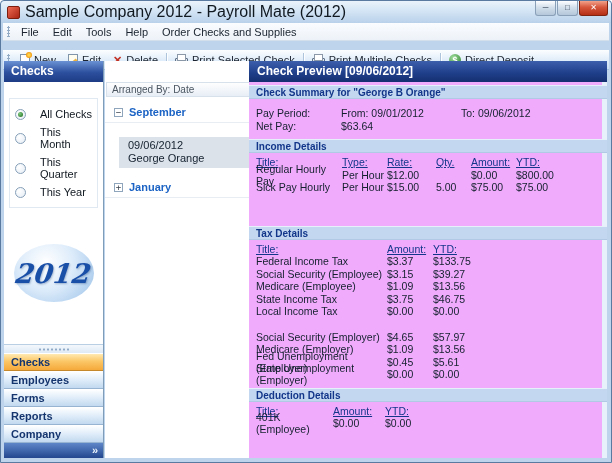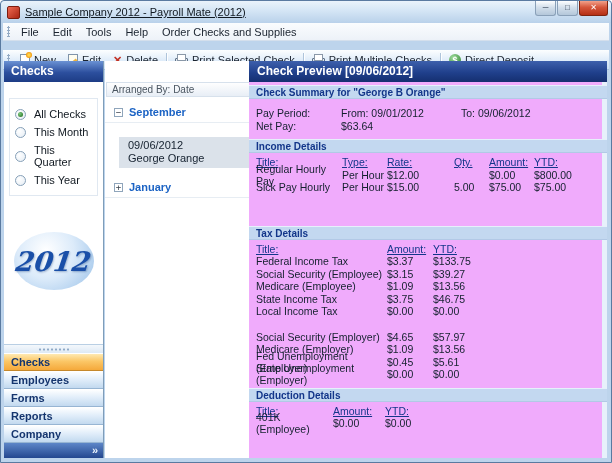--- a/index.html
+++ b/index.html
@@ -8,21 +8,21 @@
 
   .window { position:relative; width:612px; height:463px; background:#bdd4ec;
             border:1px solid #5a7aa0; border-radius:4px 4px 0 0; overflow:hidden; }
 
   
   .titlebar { position:absolute; top:0; left:0; right:0; height:22px; display:flex; align-items:center;
               padding:0 3px 0 6px; border-radius:4px 4px 0 0;
               background:linear-gradient(180deg,#eaf3fb 0%,#d4e5f5 45%,#b9d1ea 100%); }
   .app-icon { width:13px; height:13px; border-radius:2px; margin-right:5px;
               background:linear-gradient(135deg,#ef6a52,#a92414); border:1px solid #7e1c0e; }
-  .title-text { font-size:11px; color:#101820; flex:1; white-space:nowrap; overflow:hidden;text-decoration:underline; }
+  .title-text { font-size:16px; color:#101820; flex:1; white-space:nowrap; overflow:hidden; }
   .winbtns { display:flex; align-self:flex-start; }
   .winbtn { width:21px; height:15px; font-size:8px; line-height:13px; text-align:center; color:#2b3a4d;
             border:1px solid #8aa0b8; border-top:none; border-radius:0 0 3px 3px; margin-left:1px;
             background:linear-gradient(180deg,#fdfeff,#d3dfeb 45%,#b4c7da 100%); cursor:default; }
   .winbtn.close { width:29px; color:#fff; border-color:#7e2410;
             background:linear-gradient(180deg,#f2a18a,#d5563b 45%,#b52f15 100%); }
 
   
   .menubar { position:absolute; top:22px; left:2px; right:2px; height:18px; display:flex; align-items:center;
              font-size:11px; color:#1b2430; background:linear-gradient(180deg,#fafcfe,#edf2f8);
@@ -56,21 +56,21 @@
   .deposit-icon { width:12px; height:12px; border-radius:50%; color:#fff; font-size:9px; font-weight:bold;
                   text-align:center; line-height:12px;
                   background:radial-gradient(circle at 35% 30%,#9bdb9b,#277e27); }
 
   
   .sidebar { position:absolute; top:60px; left:3px; width:100px; bottom:4px; background:#ffffff;
              border-right:1px solid #7f9db9; display:flex; flex-direction:column; overflow:hidden; }
   .pane-header { height:21px; flex:0 0 auto; color:#fff; font-weight:bold; font-size:12px; line-height:21px;
                  padding-left:7px; background:linear-gradient(180deg,#6b92d4 0%,#2c4f9e 55%,#1d3c85 100%); }
   .filterbox { margin:16px 5px 0 5px; border:1px solid #e0e8f1; padding:6px 3px; }
-  .radio-row { display:flex; align-items:center; gap:8px; font-size:11px; color:#101820; padding:3px 2px; }
+  .radio-row { display:flex; align-items:center; gap:14px; font-size:11px; color:#101820; padding:3px 2px; }
   .rb { width:11px; height:11px; flex:0 0 auto; border-radius:50%; border:1px solid #86a0b8; position:relative;
         background:radial-gradient(circle at 35% 35%,#ffffff,#e4ecf4); }
   .rb.checked::after { content:""; position:absolute; inset:2px; border-radius:50%;
         background:radial-gradient(circle at 35% 35%,#7ecb7e,#1c671c); }
   .logo { margin:36px auto 0; width:80px; height:58px; border-radius:50%;
           background:radial-gradient(circle at 40% 32%,#ffffff 0%,#dcebfa 45%,#98c0e8 100%);
           display:flex; align-items:center; justify-content:center; }
   .logo-text { font-family:"DejaVu Serif", serif; font-style:italic; font-weight:bold; font-size:27px;
                color:#1a4fa8; transform:skew(-8deg); text-shadow:1px 1px 2px rgba(20,60,120,.35); }
 
@@ -115,21 +115,21 @@
   .sh-ded { margin-top:5px; }
 
   .summary { padding:7px 0 5px 7px; font-size:10.5px; color:#14202e; }
   .srow { display:flex; height:13px; align-items:center; }
   .srow .lbl { width:85px; }
   .srow .from { width:120px; }
 
   .tbl { padding:3px 0 2px 7px; font-size:10.5px; color:#14202e; }
   .trow { display:flex; height:12.5px; align-items:center; }
   .hcell { color:#13368a; text-decoration:underline; }
-  .income .c0 { width:86px; } .income .c1 { width:45px; } .income .c2 { width:67px; }
+  .income .c0 { width:86px; } .income .c1 { width:45px; } .income .c2 { width:49px; }
   .income .c3 { width:35px; } .income .c4 { width:45px; } .income .c5 { width:55px; }
   .tax .c0 { width:131px; } .tax .c1 { width:46px; } .tax .c2 { width:60px; }
   .ded .c0 { width:77px; } .ded .c1 { width:52px; } .ded .c2 { width:55px; }
   .tax-gap { height:13px; }
 </style>
 </head>
 <body>
 
 <div class="window">
 

